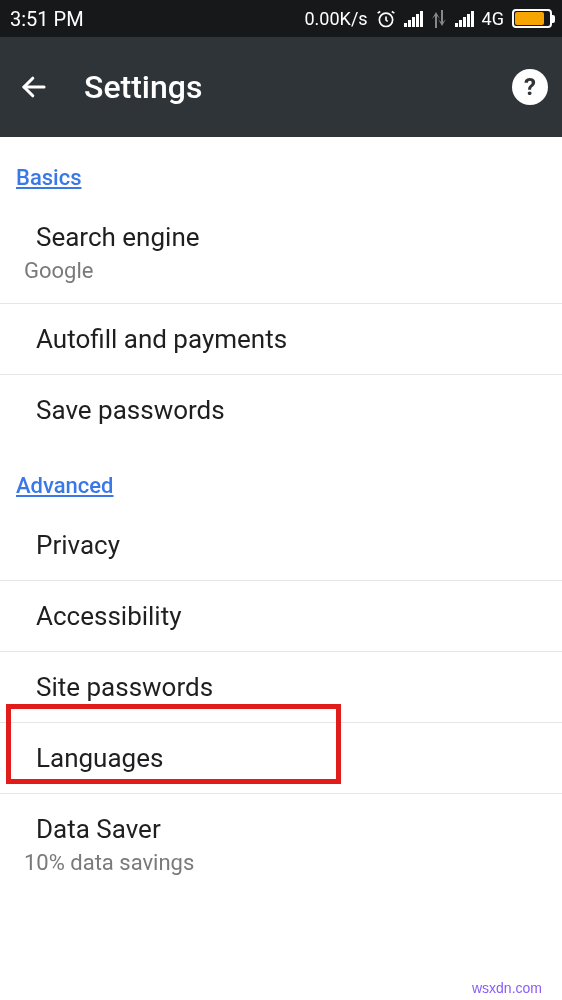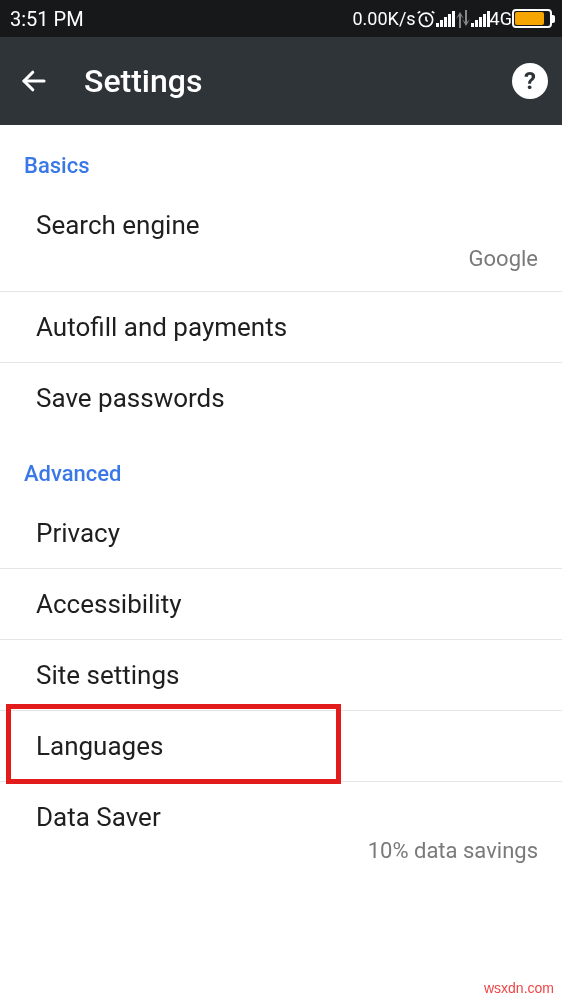--- a/index.html
+++ b/index.html
@@ -17,70 +17,71 @@
       background: #16181a;
       color: #fff;
       display: flex;
       align-items: center;
       justify-content: space-between;
       padding: 0 10px;
       font-size: 18px;
       text-align: right;
     }
     .status-left { font-size: 20px; }
-    .status-right { display: flex; align-items: center; }
+    .status-right { display: flex; align-items: center; gap: 8px; }
     .signal-icon { display: inline-flex; align-items: flex-end; gap: 1px; height: 16px; }
     .signal-icon span { width: 3px; background: #fff; display: inline-block; }
     .signal-icon span:nth-child(1){height:4px}
     .signal-icon span:nth-child(2){height:7px}
     .signal-icon span:nth-child(3){height:10px}
     .signal-icon span:nth-child(4){height:13px}
     .signal-icon span:nth-child(5){height:16px}
     .battery {
       width: 40px; height: 19px; border: 2px solid #fff; border-radius: 4px;
       position: relative; display:flex; align-items:center; padding:1px;
     }
     .battery::after {
       content:""; position:absolute; right:-5px; top:4px; width:3px; height:8px;
       background:#fff; border-radius:0 2px 2px 0;
     }
     .battery-fill { background:#f7a500; height:100%; width:85%; border-radius:2px; }
     .app-bar {
-      height: 88px;
+      height: 100px;
       background: #2f3438;
       color: #fff;
       display: flex;
       align-items: center;
       padding: 0 14px;
     }
     .back-arrow { width:40px; height:40px; display:flex; align-items:center; justify-content:center; margin-right: 30px; }
     .app-title { font-size: 32px; flex:1; font-weight:500; }
     .help-circle {
       width:36px; height:36px; border-radius:50%; background:#fff; color:#2f3438;
       display:flex; align-items:center; justify-content:center; font-size:24px; font-weight:700;
     }
     .content { background:#fff; }
     .section-header {
       color:#3b78e7; font-size:22px; font-weight:500;
-      padding: 28px 24px 12px 24px;
+      padding: 28px 24px 12px 16px;
+      text-decoration: underline;
     }
     .row {
       padding: 20px 24px;
       border-bottom: 1px solid #e6e6e6;
     }
     .row:first-of-type { padding-top: 14px; }
     .row-title { font-size: 26px; color:#1f1f1f;margin-left:12px; }
-    .row-sub { font-size: 22px; color:#7a7a7a; margin-top:6px;text-align:right; }
+    .row-sub { font-size: 22px; color:#7a7a7a; margin-top:6px; }
     .no-border { border-bottom: none; }
     .highlight-box {
       position:absolute; left:6px; top:704px; width:335px; height:80px;
       border:5px solid #e21b1b; pointer-events:none;
     }
     .watermark {
-      position:absolute; right:8px; bottom:4px; font-size:14px; color:#ef4444;
+      position:absolute; right:20px; bottom:4px; font-size:14px; color:#8b5cf6;
       font-family: Arial, sans-serif;
     }
     .alarm-icon { width:20px; height:20px; }
   </style>
 </head>
 <body>
 
 <div class="status-bar">
   <div class="status-left">3:51 PM</div>
   <div class="status-right">
@@ -150,21 +151,21 @@
 
   <div class="row">
     <div class="row-title">Privacy</div>
   </div>
 
   <div class="row">
     <div class="row-title">Accessibility</div>
   </div>
 
   <div class="row">
-    <div class="row-title">Site settings</div>
+    <div class="row-title">Site passwords</div>
   </div>
 
   <div class="row">
     <div class="row-title">Languages</div>
   </div>
 
   <div class="row no-border">
     <div class="row-title">Data Saver</div>
     <div class="row-sub">10% data savings</div>
   </div>

